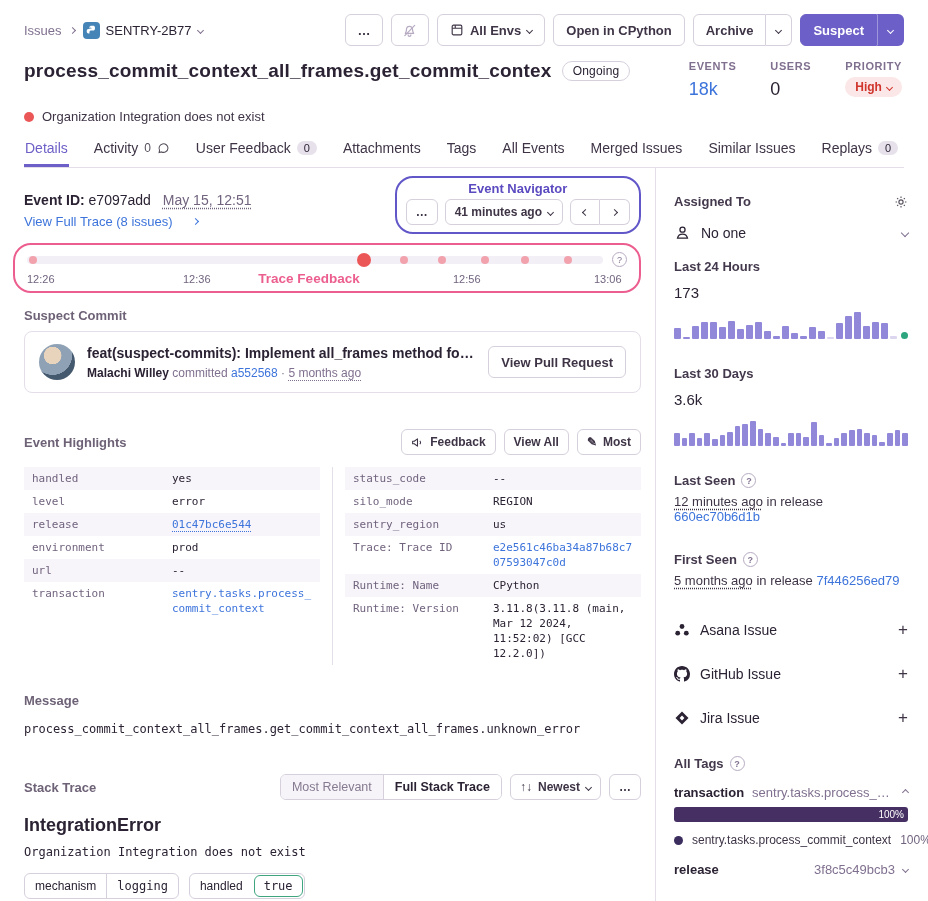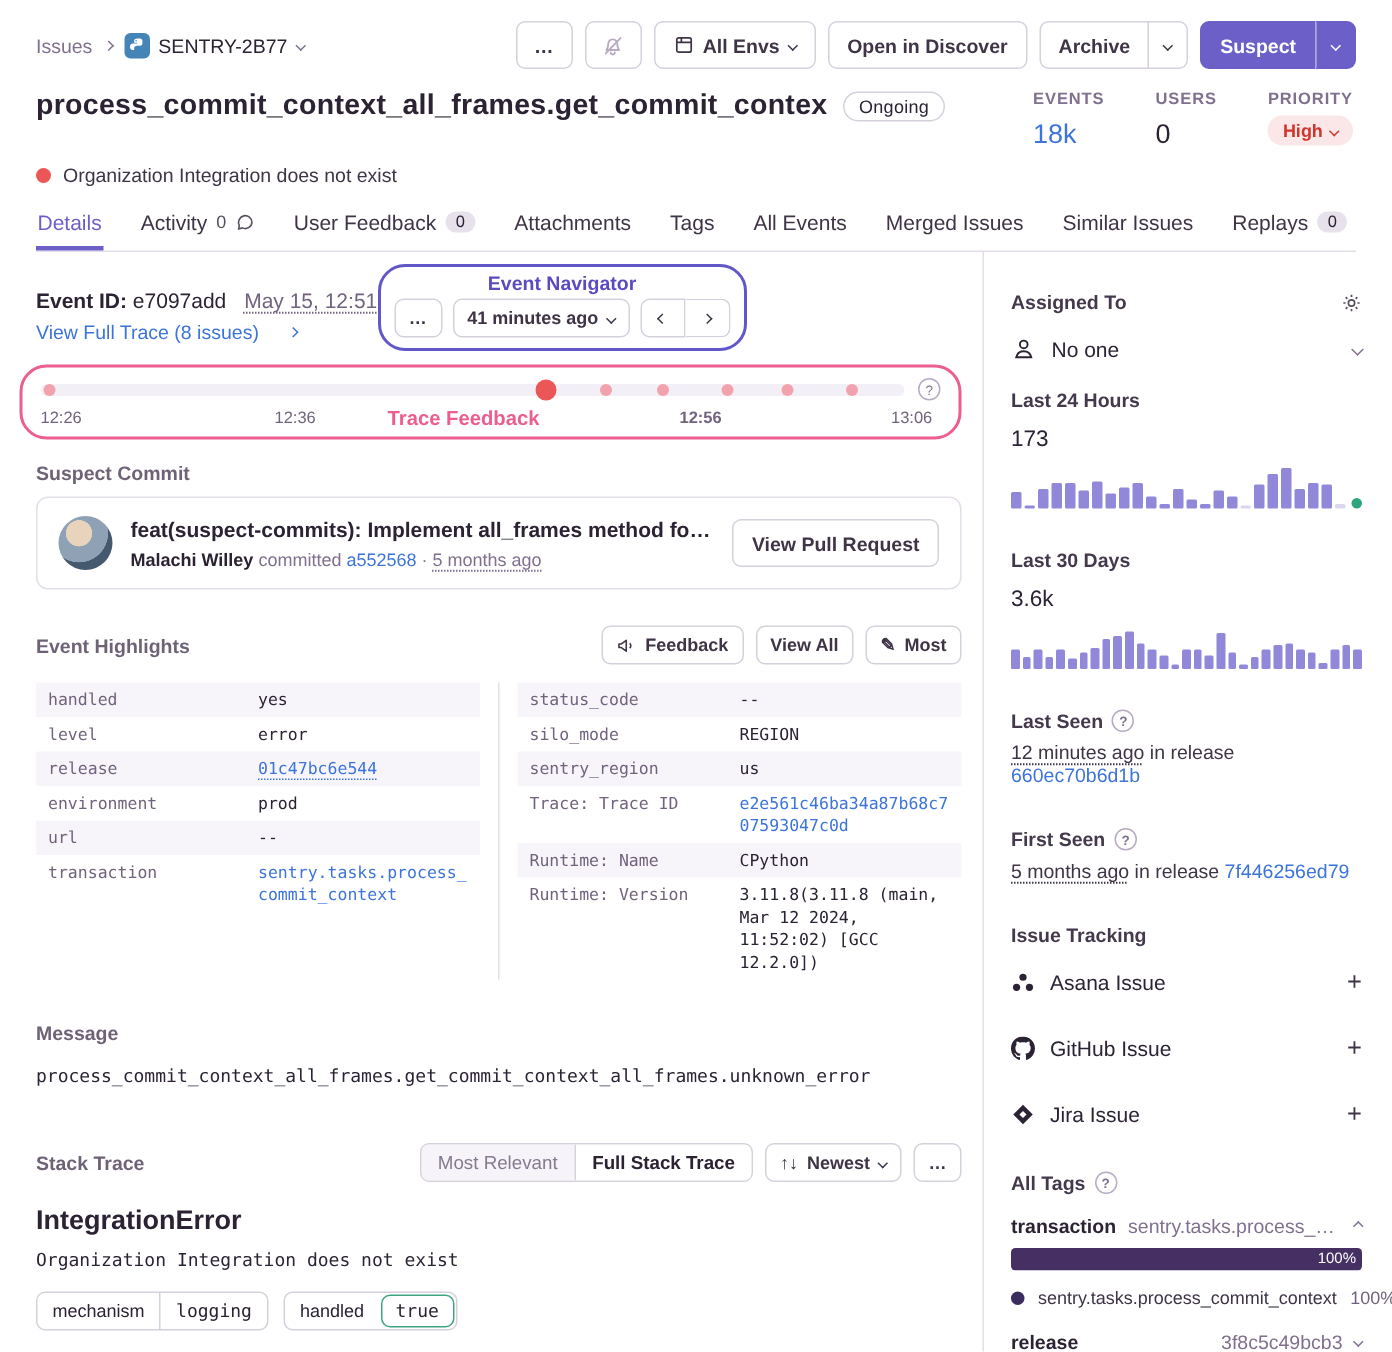--- a/index.html
+++ b/index.html
@@ -45,21 +45,21 @@
   .tab{display:flex;align-items:center;gap:6px;padding:0 1px 11px;cursor:pointer}
   .tab.active{color:var(--accent);box-shadow:inset 0 -3px 0 var(--accent);font-weight:500}
   .badge{background:#e7e1ec;border-radius:9px;font-size:11px;padding:1px 7px;color:var(--txt)}
 
   
   .bodywrap{display:flex;align-items:stretch;height:764px}
   main{flex:1;min-width:0;padding:8px 14px 0 24px}
   aside{width:273px;flex:none;border-left:1px solid var(--border);padding:26px 20px 0 18px}
 
   
-  .eventrow{display:flex;justify-content:flex-start;align-items:flex-start}
+  .eventrow{display:flex;justify-content:space-between;align-items:flex-start}
   .eid{font-size:14px;margin-top:16px}
   .eid b{font-weight:700}
   .eid .date{color:var(--gray2);margin-left:8px}
   .tracelink{display:inline-flex;align-items:center;gap:20px;font-size:13px;margin-top:6px}
   .navbox{border:2px solid #6257c8;border-radius:18px;padding:2px 9px 7px;text-align:center}
   .navbox .annlab{color:var(--annp);font-weight:700;font-size:13px;margin:1px 0 3px}
   .navbox .row{display:flex;gap:7px;align-items:center}
   .pairbtns{display:inline-flex}
   .pairbtns .btn{border-radius:6px 0 0 6px;width:30px;justify-content:center}
   .pairbtns .btn+.btn{border-radius:0 6px 6px 0;border-left:none}
@@ -78,21 +78,21 @@
   .seclab{font-weight:700;color:#6e6277;font-size:13px;margin:15px 0 8px}
   .commitcard{border:1px solid var(--border);border-radius:8px;padding:12px 14px;display:flex;align-items:center;gap:12px}
   .avatar{width:36px;height:36px;border-radius:50%;flex:none;
           background:radial-gradient(circle at 38% 32%,#e8d3bd 0 26%,#8fa1b4 27% 58%,#44586e 59%)}
   .cmsg{min-width:0}
   .cmsg .t{font-weight:700;font-size:14px;white-space:nowrap;overflow:hidden;text-overflow:ellipsis}
   .cmsg .s{font-size:12px;margin-top:5px;color:var(--gray)}
   .cmsg .s b{color:var(--txt);font-weight:700}
   .commitcard .btn{margin-left:auto;flex:none}
 
-  .ehhead{display:flex;align-items:center;margin-top:24px}
+  .ehhead{display:flex;align-items:center;margin-top:36px}
   .ehhead .seclab{margin:0}
   .ehbtns{margin-left:auto;display:flex;gap:8px}
   .kvwrap{display:flex;margin-top:12px}
   .kvcol{flex:1;min-width:0}
   .kvcol+.kvcol{border-left:1px solid var(--border);margin-left:12px;padding-left:12px}
   .kvrow{display:flex;padding:4px 8px;font-family:"DejaVu Sans Mono",monospace;font-size:11px;line-height:15px}
   .kvrow:nth-child(odd){background:#f7f5fa}
   .kvkey{width:140px;flex:none;color:var(--gray2)}
   .kvval{color:var(--txt);word-break:break-word}
   .kvval.link{color:var(--link)}
@@ -173,21 +173,21 @@
         <span class="icn">
             <svg width="14" height="14" viewBox="0 0 16 16" fill="none" stroke="#3e3446" stroke-width="1.3">
               <rect x="2.5" y="2.5" width="11" height="11" rx="1.5"></rect>
               <path d="M2.5 6h11M6 2.5V6"></path>
             </svg>
           </span>
         <span>All Envs</span>
         <span class="cv sm"></span>
       </button>
       <button class="btn">
-          <span>Open in Discover</span>
+          <span>Open in CPython</span>
         </button>
       <span class="split">
         <button class="btn">
             <span>Archive</span>
           </button>
         <button class="btn caret">
             <span class="cv sm"></span>
           </button>
       </span>
       <span class="split">
@@ -317,21 +317,21 @@
             <span class="tdot small" style="left: 79.5%;"></span>
             <span class="tdot small" style="left: 86.5%;"></span>
             <span class="tdot small" style="left: 94%;"></span>
           </div>
       <span class="qcirc">?</span>
     </div>
     <div class="ticks" id="trace-ticks">
       <span class="tracelab">Trace Feedback</span>
     <span class="tick" style="left: 0%;">12:26</span>
           <span class="tick" style="left: 26%;">12:36</span>
-          <span class="tick" style="left: 71%; font-weight: bold;">12:56</span>
+          <span class="tick" style="left: 71%;">12:56</span>
           <span class="tick" style="left: 94.5%;">13:06</span>
         </div>
   </div>
 
   <div class="seclab">Suspect Commit</div>
   <div class="commitcard">
     <span class="avatar"></span>
     <div class="cmsg">
       <div class="t">feat(suspect-commits): Implement all_frames method for GitH…</div>
       <div class="s">
@@ -563,21 +563,20 @@
       <span>First Seen</span>
       <span class="qcirc">?</span>
     </div>
     <div class="seentxt">
       <span class="dotted">5 months ago</span>
       <span>in release</span>
       <span class="link">7f446256ed79</span>
     </div>
   </div>
 
-  <div class="sidelab">Issue Tracking</div>
   <div class="trackrowitem">
     <span class="icn">
           <svg width="16" height="16" viewBox="0 0 16 16" fill="#2b2233">
             <circle cx="8" cy="4.5" r="2.4"></circle>
             <circle cx="3.7" cy="11.2" r="2.4"></circle>
             <circle cx="12.3" cy="11.2" r="2.4"></circle>
           </svg>
         </span>
     <span>Asana Issue</span>
     <span class="plus">+</span>

